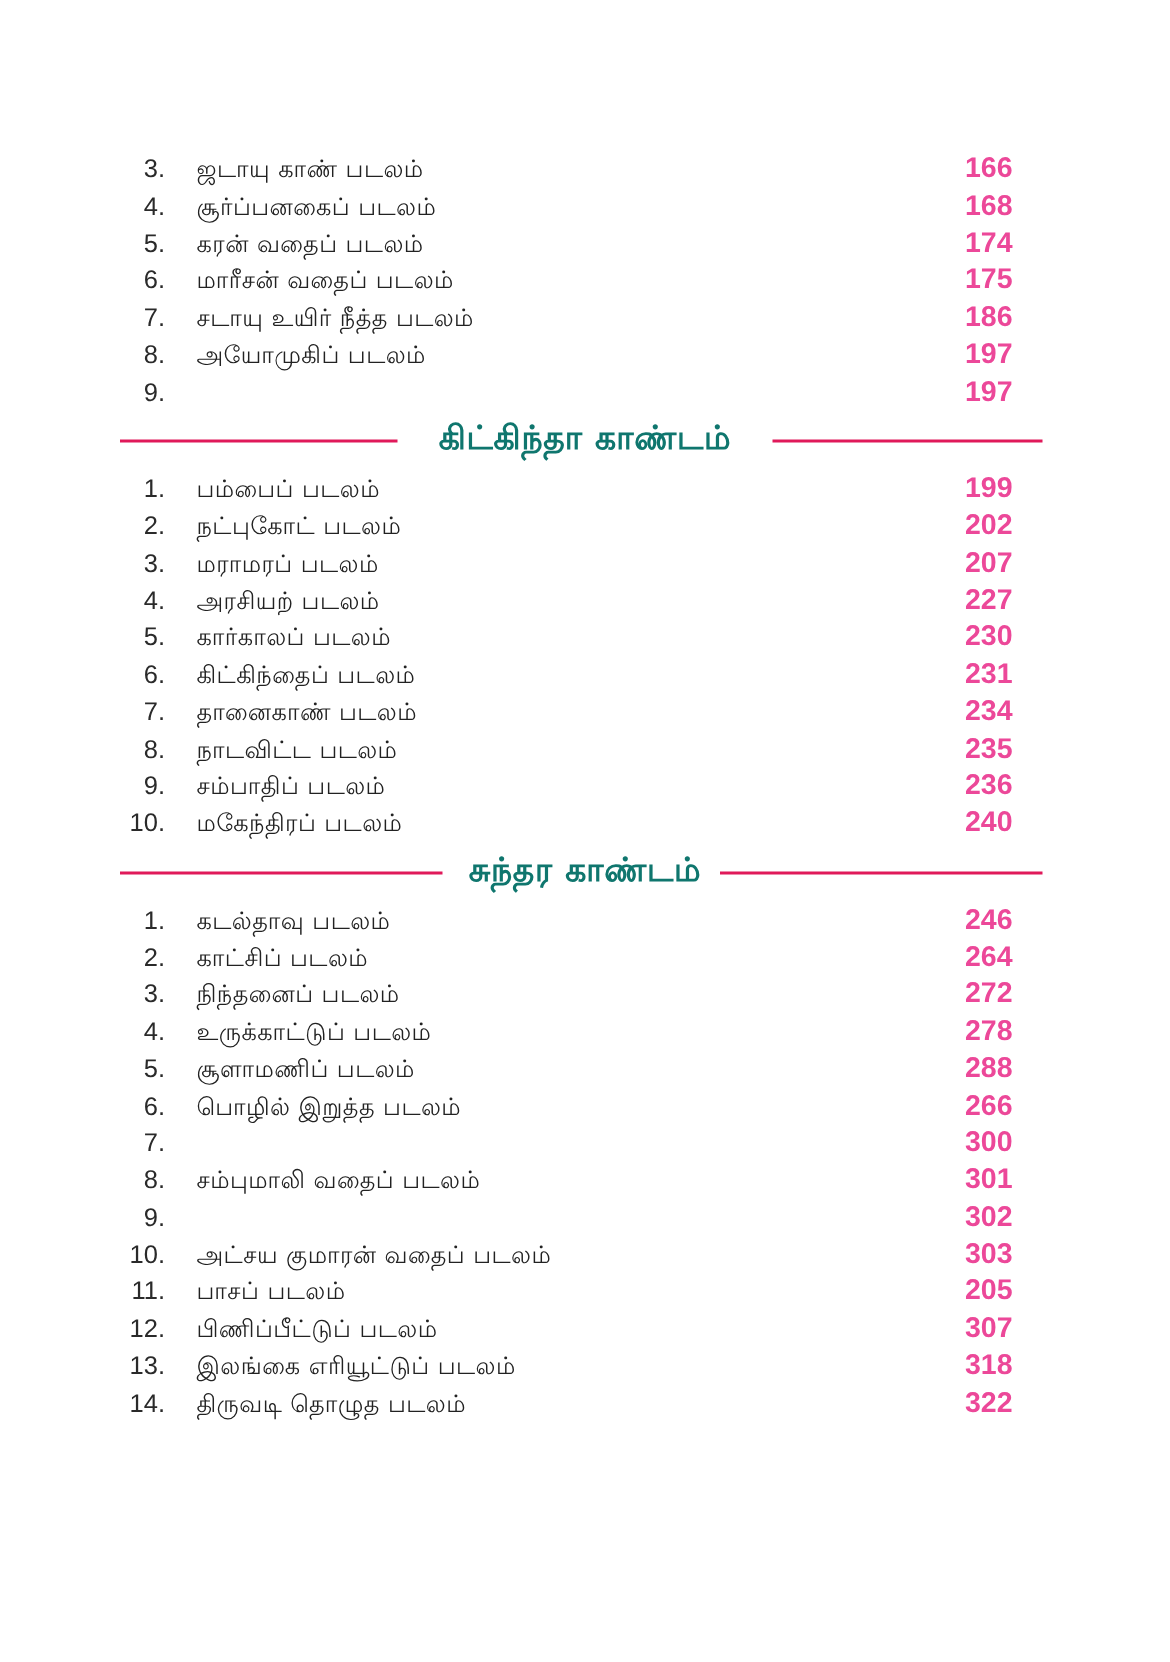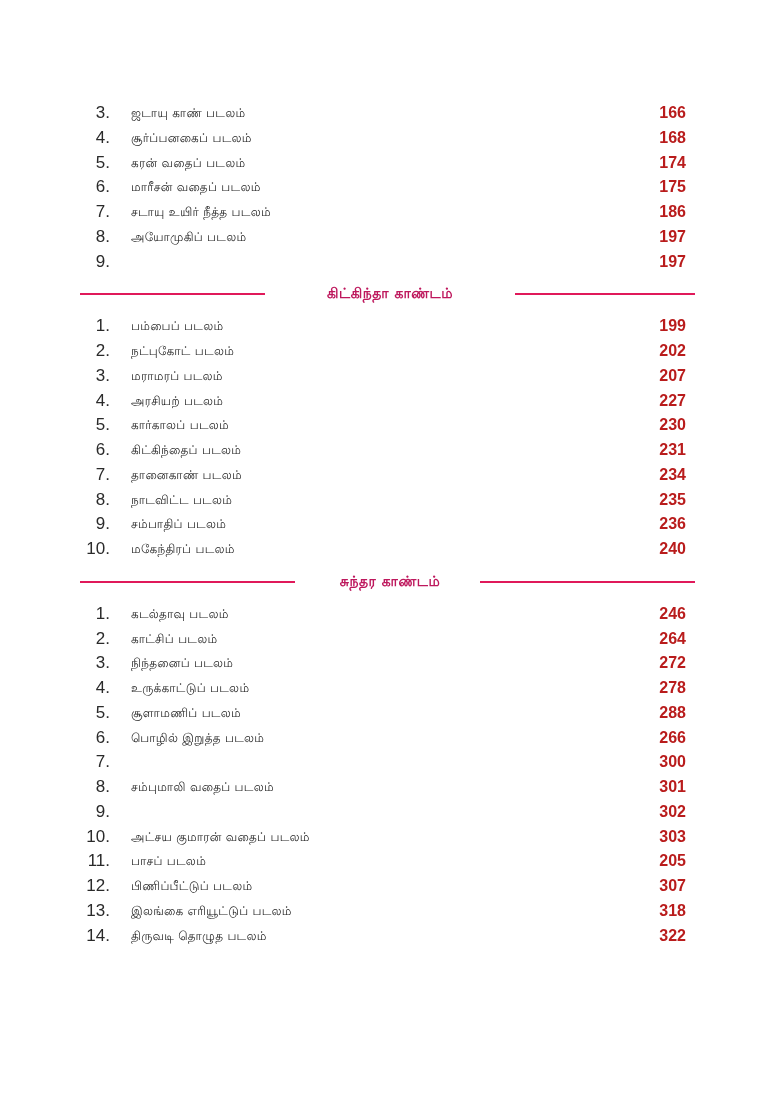--- a/index.html
+++ b/index.html
@@ -36,33 +36,33 @@
       width: 50px;
       text-align: right;
       font-family: "Liberation Sans", sans-serif;
       font-size: 17px;
       color: #2a2a2a;
     }
     .title {
       position: absolute;
       left: 131px;
       white-space: nowrap;
-      font-size: 12px;
+      font-size: 16px;
       color: #222222;
       letter-spacing: 0.3px;
     }
     .page-no {
       position: absolute;
-      right: 94px;
+      right: 105px;
       width: 80px;
       text-align: right;
       font-family: "Liberation Sans", sans-serif;
-      font-size: 16px;
+      font-size: 19px;
       font-weight: bold;
-      color: #b91c1c;
+      color: #ec4899;
     }
     .section-header {
       position: relative;
       height: 40px;
       width: 780px;
     }
     .section-header .rule {
       position: absolute;
       top: 19px;
       height: 2px;
@@ -72,22 +72,22 @@
     .section-header .rule.right { right: 85px; }
     .section-header .hdr-text {
       position: absolute;
       top: 0;
       height: 40px;
       line-height: 38px;
       left: 0;
       right: 0;
       text-align: center;
       font-weight: bold;
-      font-size: 14px;
-      color: #be185d;
+      font-size: 22px;
+      color: #0f766e;
       letter-spacing: 0.5px;
     }
     .section-header .hdr-text span {
       background: #ffffff;
       padding: 0 6px;
     }
     #h1 .rule.left { width: 185px; }
     #h1 .rule.right { width: 180px; }
     #h2 .rule.left { width: 215px; }
     #h2 .rule.right { width: 215px; }

